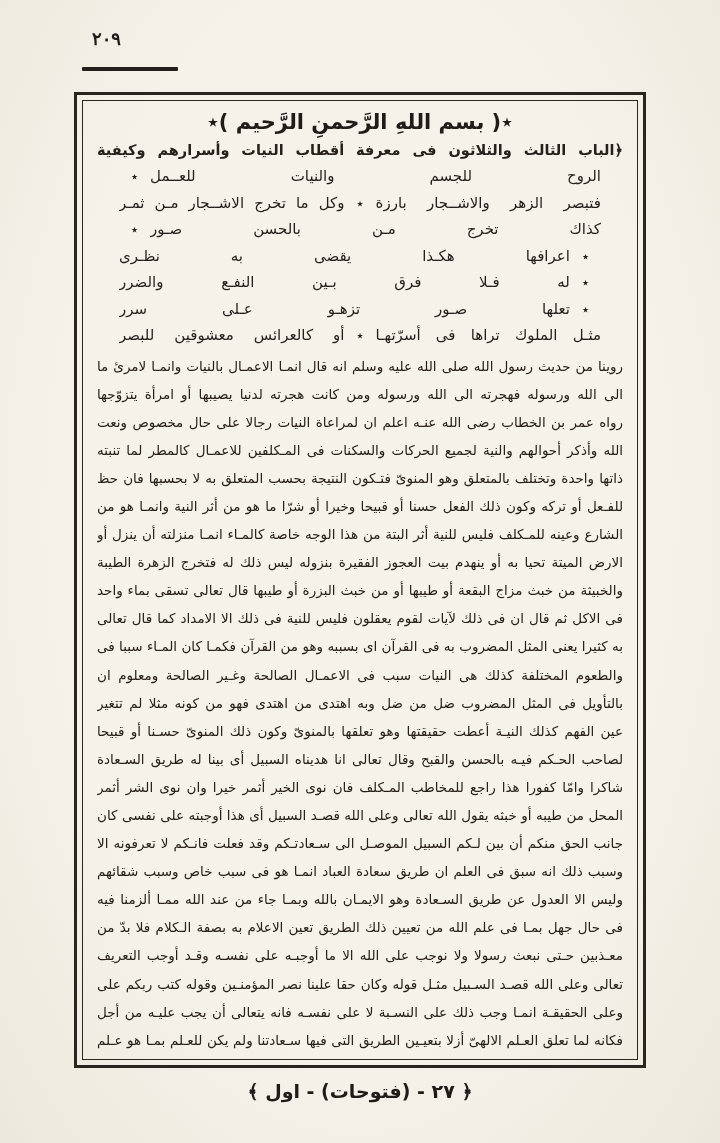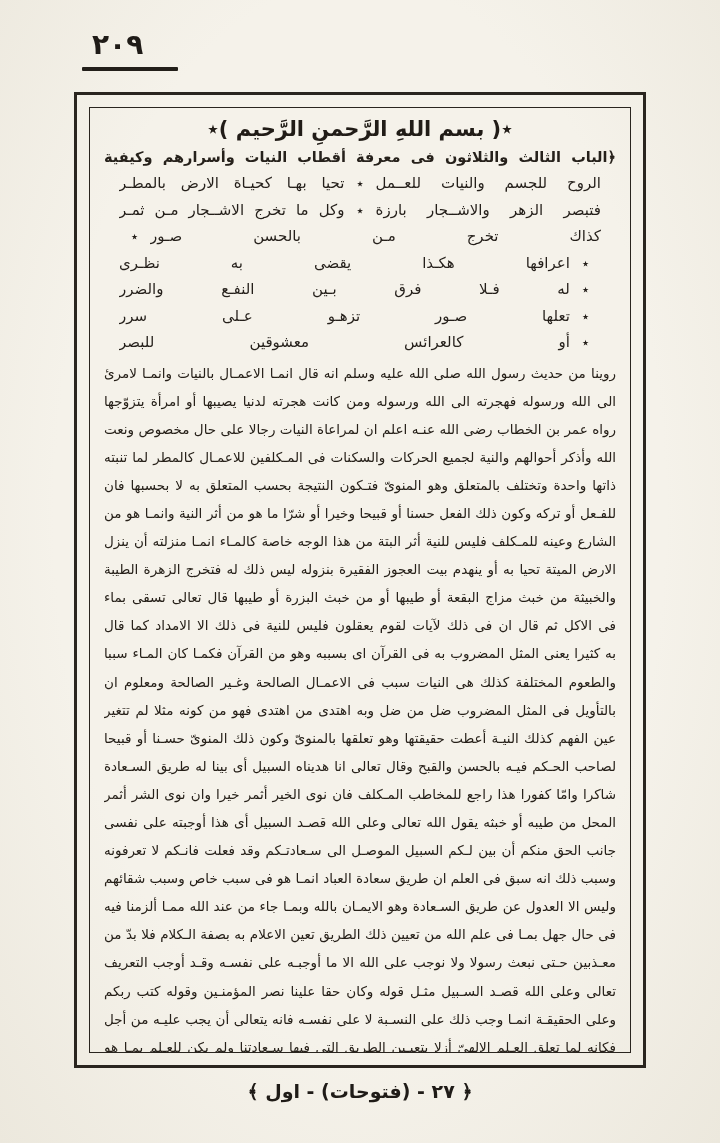--- a/index.html
+++ b/index.html
@@ -6,28 +6,28 @@
   body{
     width:720px;height:1143px;position:relative;overflow:hidden;
     background:#f2efe7;
     font-family:"DejaVu Sans",sans-serif;
     color:#28231e;
   }
   .sheet{position:absolute;inset:0;background:
     radial-gradient(ellipse at 50% 45%, #f5f2ea 60%, #ece8dd 100%);}
   
   .pageno{
-    position:absolute;top:28px;left:92px;font-size:28px;font-weight:bold;
-    letter-spacing:2px;color:#1f1b17;
+    position:absolute;top:28px;left:92px;font-size:18px;font-weight:bold;
+    letter-spacing:2px;color:#1f1b17;font-family:Liberation Serif, serif;
   }
   .pageno-rule{position:absolute;top:67px;left:82px;width:96px;height:4px;background:#231f1a;border-radius:1px;}
   
   .frame-outer{
     position:absolute;left:74px;top:92px;width:572px;height:976px;
-    border:3px solid #2a251f;box-sizing:border-box;padding:12px;
+    border:3px solid #2a251f;box-sizing:border-box;padding:5px;
   }
   .frame-inner{
     width:100%;height:100%;box-sizing:border-box;border:1px solid #2a251f;
     padding:4px 14px 0 14px;overflow:hidden;
   }
   .bismillah{
     text-align:center;font-size:21px;font-weight:bold;line-height:34px;height:34px;
     color:#211c17;
   }
   .chapter-title{
@@ -60,21 +60,20 @@
     <div class="frame-inner">
 
       <div class="bismillah">٭( بسم اللهِ الرَّحمنِ الرَّحيم )٭</div>
 
       <div class="chapter-title">﴿الباب الثالث والثلاثون فى معرفة أقطاب النيات وأسرارهم وكيفية أصولهم ويقال لهم النياتيون﴾</div>
 
       <div class="verse-block">
           <div class="verse">
             <span class="hem">الروح للجسم والنيات للعــمل</span>
             <span class="star">٭</span>
-            <span class="hem">تحيا بهـا كحيـاة الارض بالمطـر</span>
           </div>
           <div class="verse">
             <span class="hem">فتبصر الزهر والاشــجار بارزة</span>
             <span class="star">٭</span>
             <span class="hem">وكل ما تخرج الاشــجار مـن ثمـر</span>
           </div>
           <div class="verse">
             <span class="hem">كذاك تخرج مـن بالحسن صـور</span>
             <span class="star">٭</span>
           </div>
@@ -84,20 +83,21 @@
           </div>
           <div class="verse">
             <span class="star">٭</span>
             <span class="hem">له فـلا فرق بـين النفـع والضرر</span>
           </div>
           <div class="verse">
             <span class="star">٭</span>
             <span class="hem">تعلها صـور تزهـو عـلى سرر</span>
           </div>
           <div class="verse">
+            <span class="hem">مثـل الملوك تراها فى أسرّتهـا</span>
             <span class="star">٭</span>
             <span class="hem">أو كالعرائس معشوقين للبصر</span>
           </div>
         </div>
 
       <div class="prose-block">
           <div class="pline">روينا من حديث رسول الله صلى الله عليه وسلم انه قال انمـا الاعمـال بالنيات وانمـا لامرئ ما نوى فمن كانت هجرته</div>
           <div class="pline">الى الله ورسوله فهجرته الى الله ورسوله ومن كانت هجرته لدنيا يصيبها أو امرأة يتزوّجها فهجرته الى ما هاجر اليـه</div>
           <div class="pline">رواه عمر بن الخطاب رضى الله عنـه اعلم ان لمراعاة النيات رجالا على حال مخصوص ونعت خاص أذكرهم ان شاء</div>
           <div class="pline">الله وأذكر أحوالهم والنية لجميع الحركات والسكنات فى المـكلفين للاعمـال كالمطر لما تنبته الارض فالنيـة من حيث</div>

